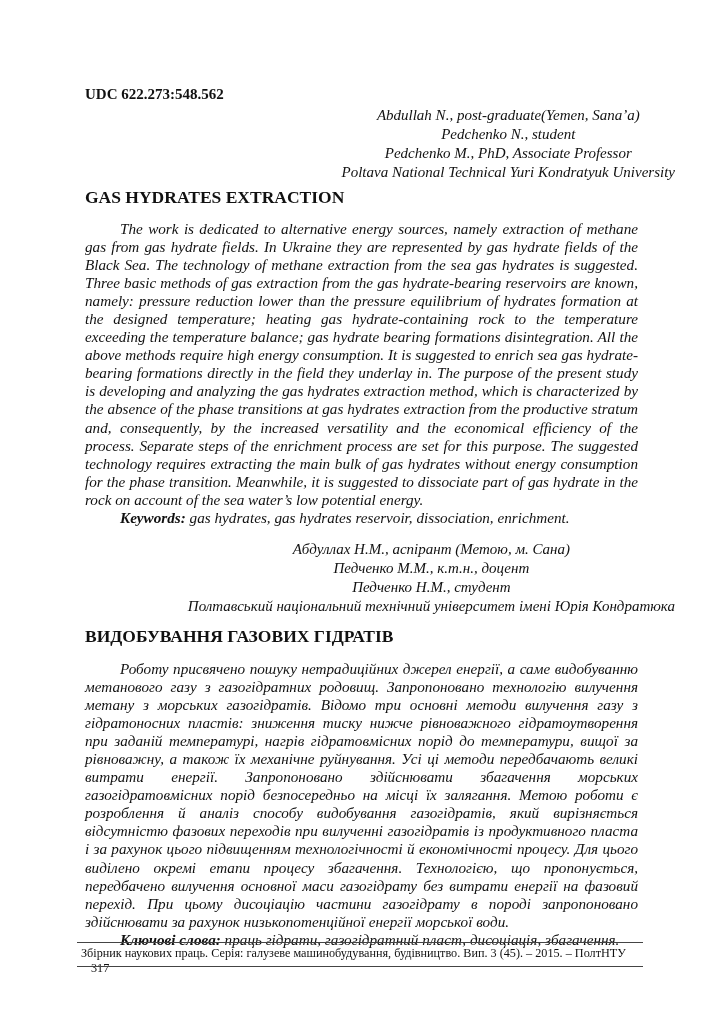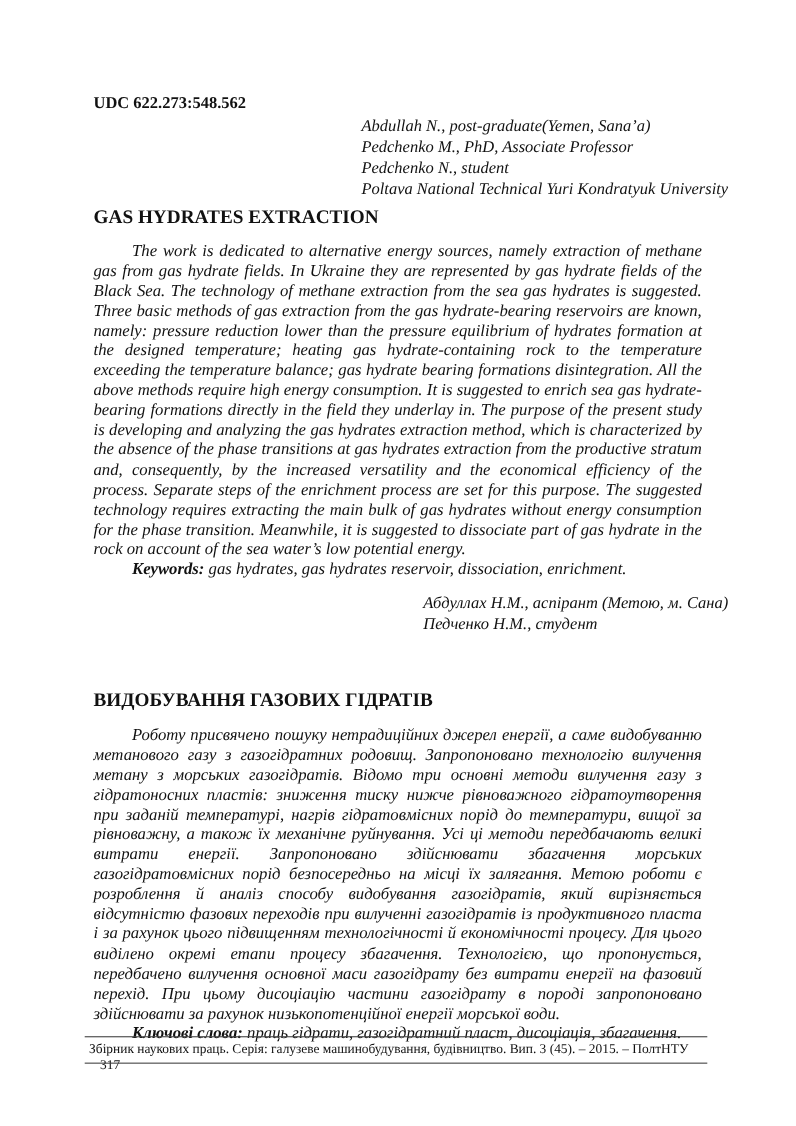--- a/index.html
+++ b/index.html
@@ -1,20 +1,20 @@
 <!DOCTYPE html>
 <html><head>
   <meta charset="utf-8">
   <style>
     html, body { margin: 0; padding: 0; background: #ffffff; }
     body { width: 724px; height: 1024px; position: relative; overflow: hidden;
            font-family: "Liberation Serif", "DejaVu Serif", serif; color: #111; }
     .page { position: absolute; left: 0; top: 0; width: 724px; height: 1024px; padding-left: 39px; }
     .udc { position: absolute; left: 85px; top: 86px; font-weight: bold; font-size: 15px; }
-    .authors { position: absolute; right: 101px; text-align: left; font-style: italic;
+    .authors { position: absolute; right: 88px; text-align: center; font-style: italic;
                font-size: 15px; line-height: 19px; }
     .authors-en { top: 106px; }
     .authors-ua { top: 540px; }
     .title { position: absolute; left: 85px; width: 553px; text-align: left;
              font-weight: bold; font-size: 17.5px; }
     .title-en { top: 187px; }
     .title-ua { top: 626px; }
     .abstract { position: absolute; left: 85px; width: 553px; font-style: italic;
                 font-size: 15.2px; line-height: 18.05px; text-align: justify; margin: 0; }
     .abstract p { margin: 0; text-indent: 35px; }
@@ -31,35 +31,37 @@
   </style>
 </head>
 <body>
 
 <div class="page">
 
   <div class="udc">UDC 622.273:548.562</div>
 
   <div class="authors authors-en">
     <div>Abdullah N., post-graduate(Yemen, Sana’a)</div>
+    <div>Pedchenko N., student</div>
     <div>Pedchenko M., PhD, Associate Professor</div>
-    <div>Pedchenko N., student</div>
     <div>Poltava National Technical Yuri Kondratyuk University</div>
   </div>
 
   <div class="title title-en">GAS HYDRATES EXTRACTION</div>
 
   <div class="abstract abstract-en">
     <p>The work is dedicated to alternative energy sources, namely extraction of methane gas from gas hydrate fields. In Ukraine they are represented by gas hydrate fields of the Black Sea. The technology of methane extraction from the sea gas hydrates is suggested. Three basic methods of gas extraction from the gas hydrate-bearing reservoirs are known, namely: pressure reduction lower than the pressure equilibrium of hydrates formation at the designed temperature; heating gas hydrate-containing rock to the temperature exceeding the temperature balance; gas hydrate bearing formations disintegration. All the above methods require high energy consumption. It is suggested to enrich sea gas hydrate-bearing formations directly in the field they underlay in. The purpose of the present study is developing and analyzing the gas hydrates extraction method, which is characterized by the absence of the phase transitions at gas hydrates extraction from the productive stratum and, consequently, by the increased versatility and the economical efficiency of the process. Separate steps of the enrichment process are set for this purpose. The suggested technology requires extracting the main bulk of gas hydrates without energy consumption for the phase transition. Meanwhile, it is suggested to dissociate part of gas hydrate in the rock on account of the sea water’s low potential energy.</p>
     <p class="keywords"><b>Keywords:</b><span> gas hydrates, gas hydrates reservoir, dissociation, enrichment.</span></p>
   </div>
 
   <div class="authors authors-ua">
     <div>Абдуллах Н.М., аспірант (Метою, м. Сана)</div>
+    <div>Педченко М.М., к.т.н., доцент</div>
     <div>Педченко Н.М., студент</div>
+    <div>Полтавський національний технічний університет імені Юрія Кондратюка</div>
   </div>
 
   <div class="title title-ua">ВИДОБУВАННЯ ГАЗОВИХ ГІДРАТІВ</div>
 
   <div class="abstract abstract-ua">
     <p>Роботу присвячено пошуку нетрадиційних джерел енергії, а саме видобуванню метанового газу з газогідратних родовищ. Запропоновано технологію вилучення метану з морських газогідратів. Відомо три основні методи вилучення газу з гідратоносних пластів: зниження тиску нижче рівноважного гідратоутворення при заданій температурі, нагрів гідратовмісних порід до температури, вищої за рівноважну, а також їх механічне руйнування. Усі ці методи передбачають великі витрати енергії. Запропоновано здійснювати збагачення морських газогідратовмісних порід безпосередньо на місці їх залягання. Метою роботи є розроблення й аналіз способу видобування газогідратів, який вирізняється відсутністю фазових переходів при вилученні газогідратів із продуктивного пласта і за рахунок цього підвищенням технологічності й економічності процесу. Для цього виділено окремі етапи процесу збагачення. Технологією, що пропонується, передбачено вилучення основної маси газогідрату без витрати енергії на фазовий перехід. При цьому дисоціацію частини газогідрату в породі запропоновано здійснювати за рахунок низькопотенційної енергії морської води.</p>
     <p class="keywords"><b>Ключові слова:</b><span> праць гідрати, газогідратний пласт, дисоціація, збагачення.</span></p>
   </div>
 
   <div class="footer-line top"></div>

